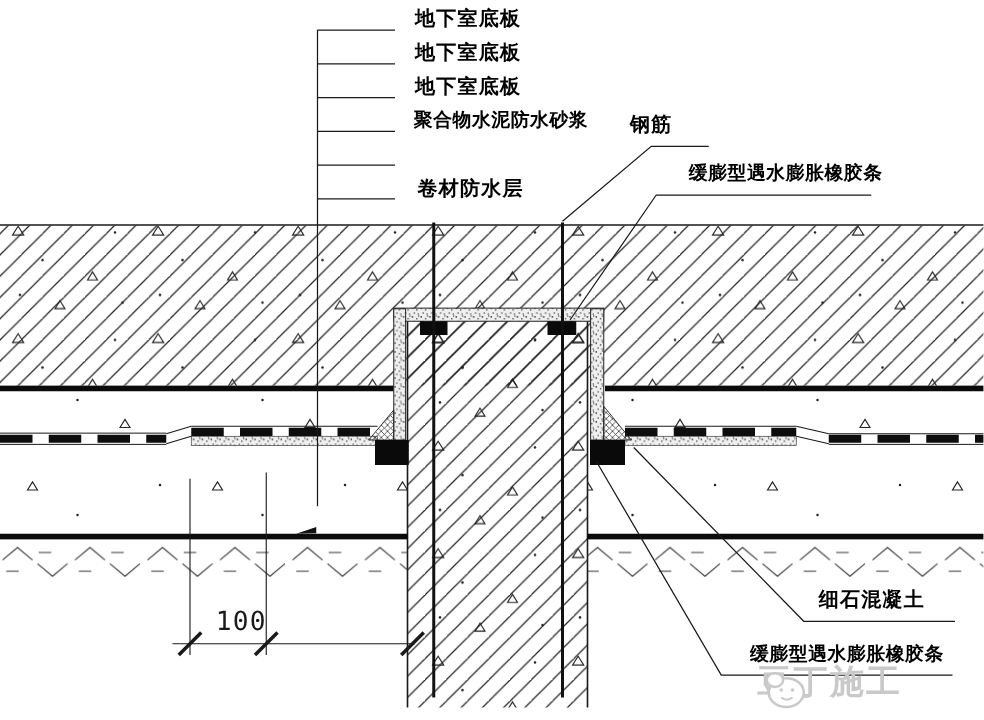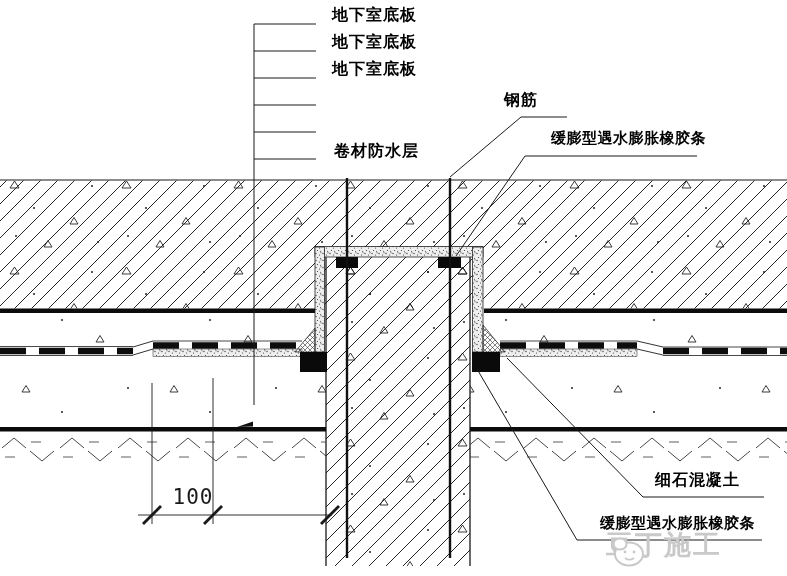--- a/index.html
+++ b/index.html
@@ -173,20 +173,21 @@
       <path d="M567,117 L521,117 L450,177"></path>
       <path d="M697,156 L525,156 L456,256"></path>
       <path d="M764,497 L643,497 L507,358"></path>
       <path d="M762,540 L577,540 L477,369"></path>
     </g>
   </svg>
 
   <div class="lab" style="left:332px;top:6px">地下室底板</div>
   <div class="lab" style="left:332px;top:33px">地下室底板</div>
   <div class="lab" style="left:332px;top:60px">地下室底板</div>
+  <div class="lab small" style="left:331px;top:88px">聚合物水泥防水砂浆</div>
   <div class="lab" style="left:334px;top:142px">卷材防水层</div>
 
   <div class="lab" style="left:504px;top:91px">钢筋</div>
   <div class="lab small" style="left:551px;top:130px">缓膨型遇水膨胀橡胶条</div>
   <div class="lab" style="left:655px;top:471px">细石混凝土</div>
   <div class="lab small" style="left:600px;top:515px">缓膨型遇水膨胀橡胶条</div>
 
   <div class="dim" style="left:152px;top:485px;width:82px">100</div>
 
   <div class="watermark">

